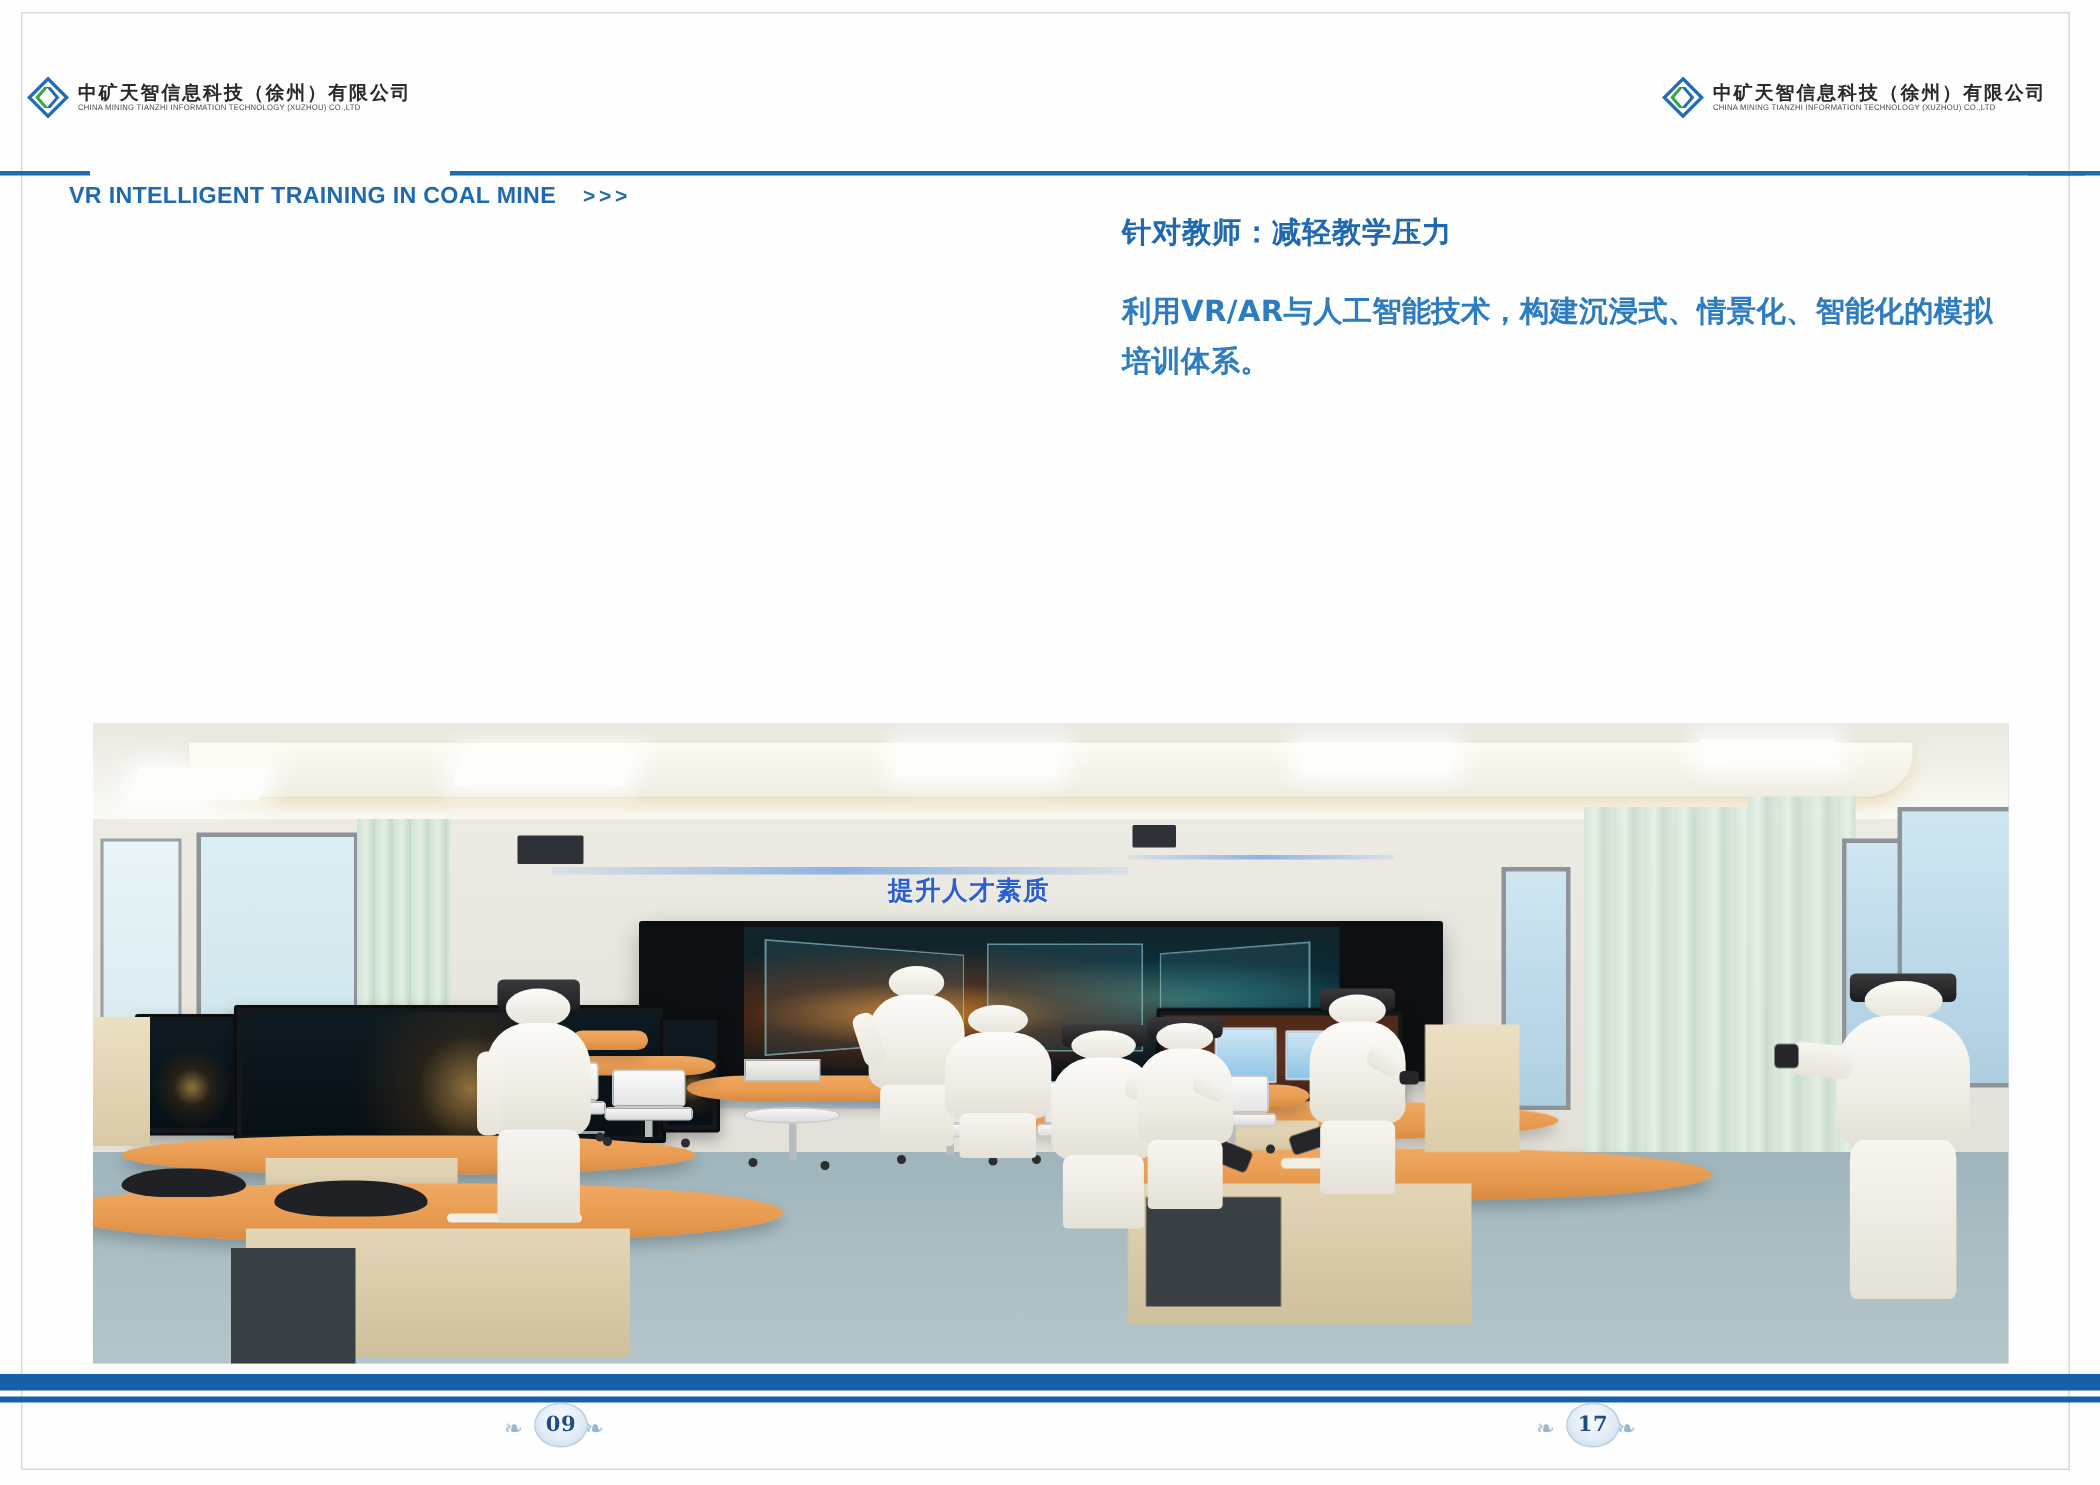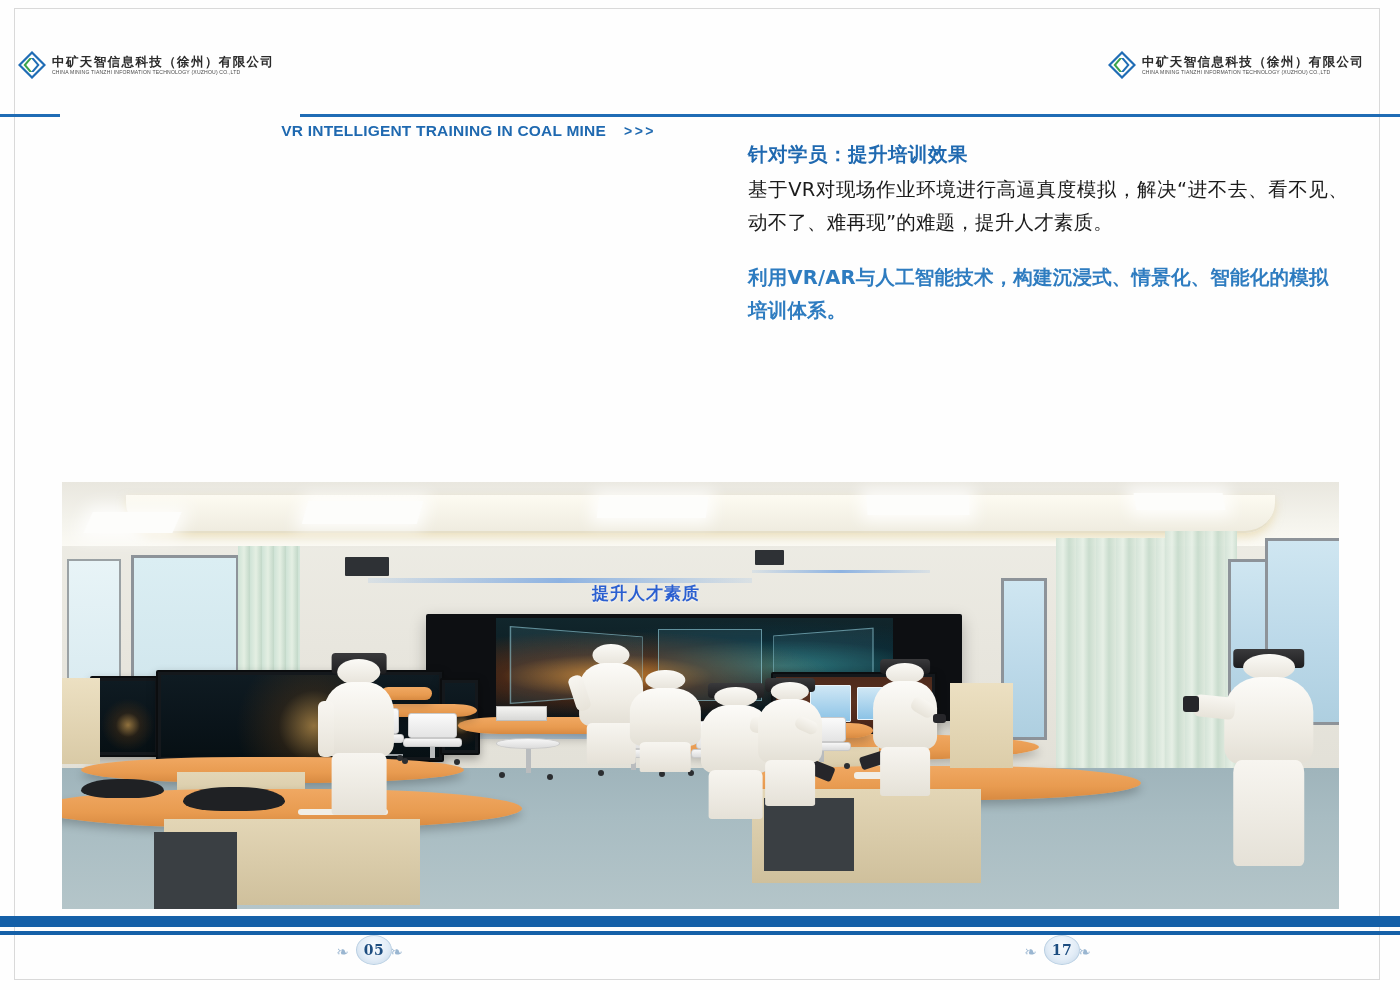--- a/index.html
+++ b/index.html
@@ -54,21 +54,21 @@
   }
 
   
   .left-col { position: absolute; left: 46px; top: 118px; width: 610px; }
 
   .title-cn {
     font-family: "DejaVu Sans", "Liberation Sans", sans-serif;
     font-size: 27px; font-weight: 700; color: #1f69b0;
     letter-spacing: 3px; line-height: 34px; white-space: nowrap;
   }
-  .title-en-row { display: flex; align-items: baseline; margin-top: 4px; justify-content: flex-end; }
+  .title-en-row { display: flex; align-items: baseline; margin-top: 4px; }
   .title-en {
     font-size: 15.5px; font-weight: 700; color: #1f69b0;
     letter-spacing: 0.2px; white-space: nowrap;
   }
   .title-arrows {
     font-size: 14px; font-weight: 700; color: #1f69b0;
     letter-spacing: 2.5px; margin-left: 18px;
   }
 
   .body-para {
@@ -298,24 +298,21 @@
     <div class="title-en-row">
       <span class="title-en">VR INTELLIGENT TRAINING IN COAL MINE</span>
       <span class="title-arrows">&gt;&gt;&gt;</span>
     </div>
   </div>
 
   <div class="right-col">
     <div class="rc-group">
     </div>
     <div class="rc-group">
-    </div>
-    <div class="rc-group">
-      <div class="rc-head">针对学员：提升培训效果</div>
-      <div class="rc-body">基于VR对现场作业环境进行高逼真度模拟，解决“进不去、看不见、动不了、难再现”的难题，提升人才素质。</div>
+      <div class="rc-head">针对教师：减轻教学压力</div>
     </div>
     <div class="rc-closing">利用VR/AR与人工智能技术，构建沉浸式、情景化、智能化的模拟培训体系。</div>
   </div>
 
   <div class="photo">
 
     <div class="ph wall-back"></div>
     <div class="ph ceiling"></div>
     <div class="ph ceil-recess"></div>
 
@@ -499,21 +496,21 @@
     </div>
   </div>
 
   <div class="footer-bar fb-thick"></div>
   <div class="footer-bar fb-thin"></div>
 
   <div class="page-num pn-left">
     <span class="pn-flourish pn-fl-l">❧</span>
     <span class="pn-flourish pn-fl-r">❧</span>
     <span class="pn-circle">
-      <span class="pn-text">05</span>
+      <span class="pn-text">09</span>
     </span>
   </div>
 
   <div class="page-num pn-right">
     <span class="pn-flourish pn-fl-l">❧</span>
     <span class="pn-flourish pn-fl-r">❧</span>
     <span class="pn-circle">
       <span class="pn-text">17</span>
     </span>
   </div>

